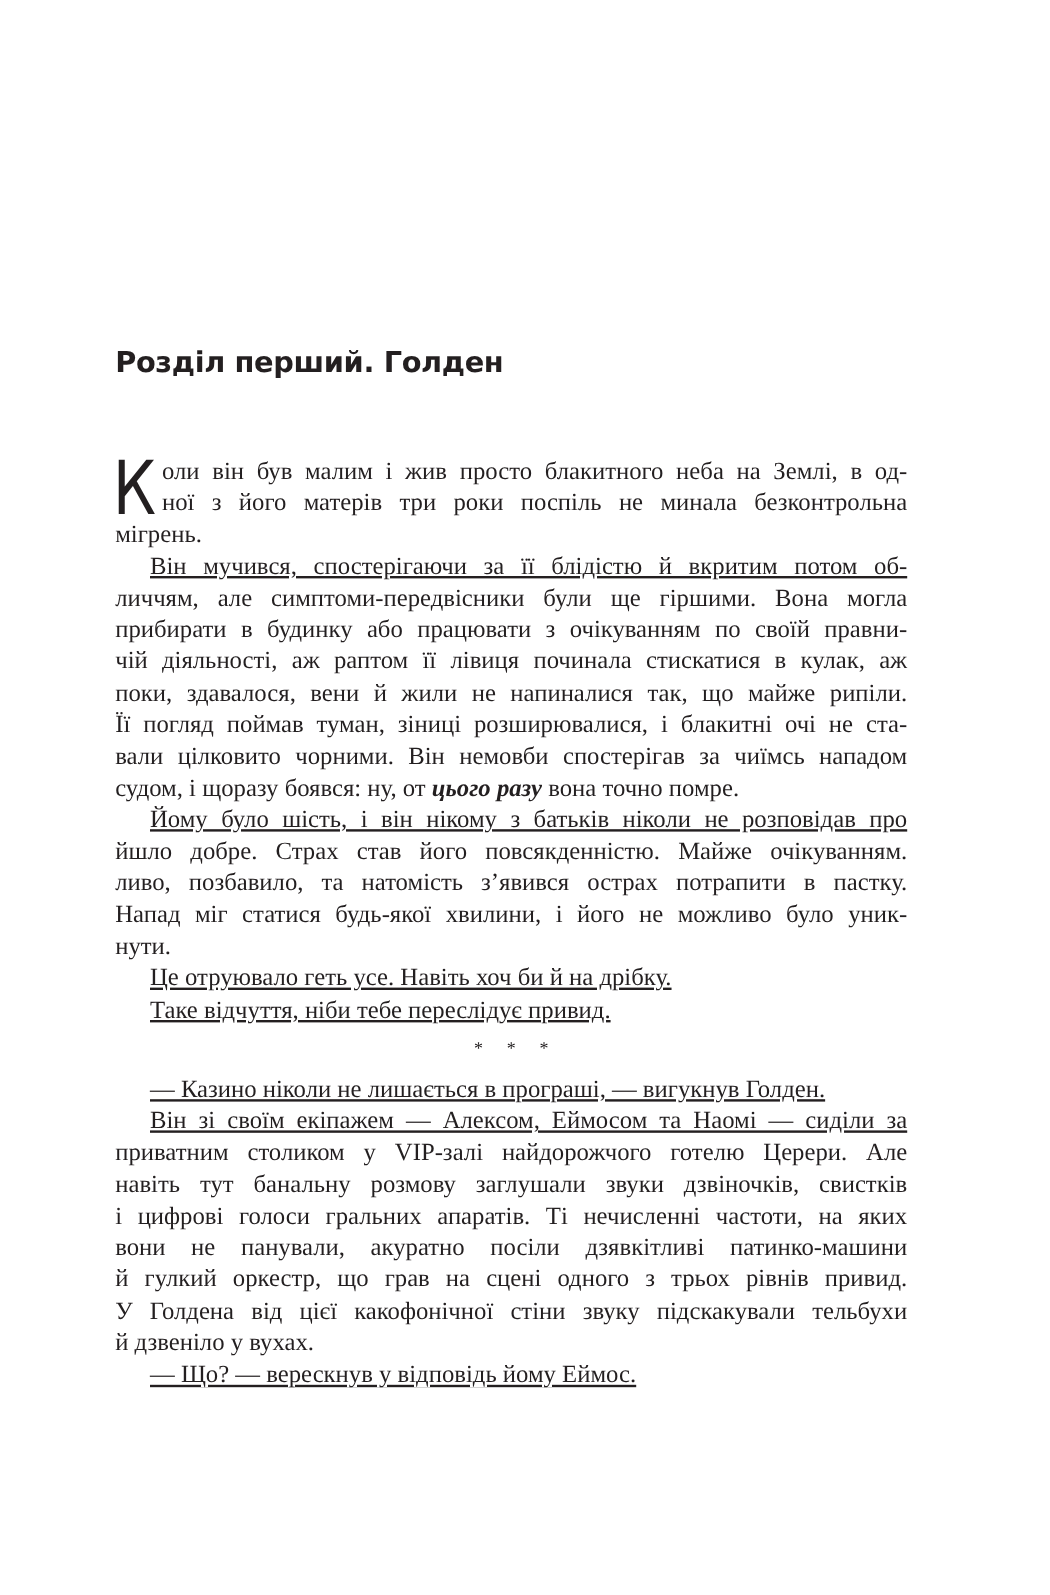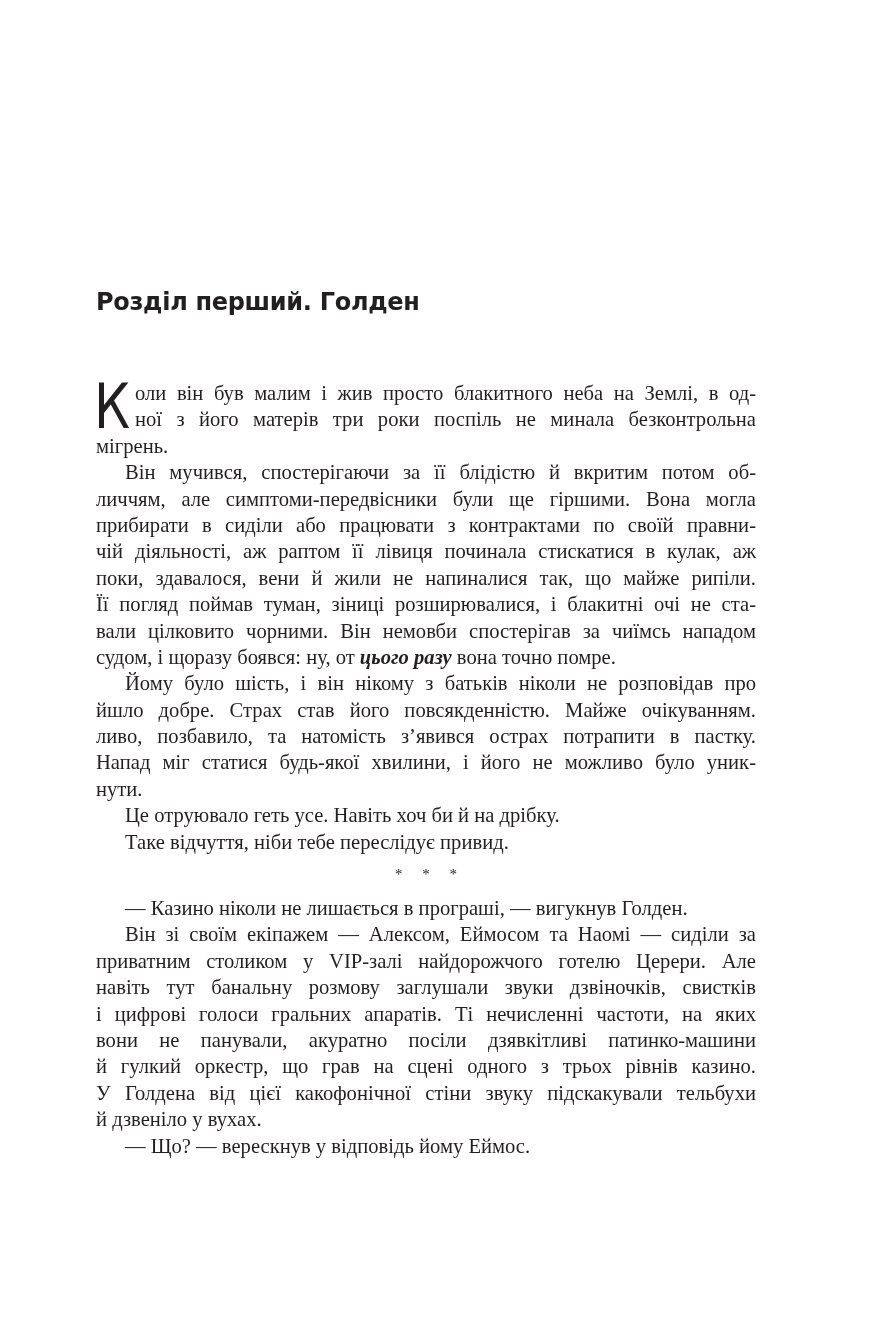--- a/index.html
+++ b/index.html
@@ -48,20 +48,21 @@
       text-align: justify;
       text-align-last: justify;
       height: 26.4px;
       overflow: visible;
     }
     .line.last {
       text-align-last: left;
     }
     .line.indent {
       padding-left: 29px;
+      text-decoration: underline;
     }
     .line.cap {
       padding-left: 39px;
     }
     .drop-cap {
       position: absolute;
       left: -2px;
       top: 0px;
       font-family: "DejaVu Sans", sans-serif;
       font-size: 62px;
@@ -95,21 +96,21 @@
     <div style="position:relative;">
       <span class="drop-cap">К</span>
       <span class="line cap">оли він був малим і жив просто блакитного неба на Землі, в од-</span>
       <span class="line cap">ної з його матерів три роки поспіль не минала безконтрольна</span>
       <span class="line last">мігрень.</span>
     </div>
 
     <div>
       <span class="line indent">Він мучився, спостерігаючи за її блідістю й вкритим потом об-</span>
       <span class="line">личчям, але симптоми-передвісники були ще гіршими. Вона могла</span>
-      <span class="line">прибирати в сиділи або працювати з контрактами по своїй правни-</span>
+      <span class="line">прибирати в будинку або працювати з очікуванням по своїй правни-</span>
       <span class="line">чій діяльності, аж раптом її лівиця починала стискатися в кулак, аж</span>
       <span class="line">поки, здавалося, вени й жили не напиналися так, що майже рипіли.</span>
       <span class="line">Її погляд поймав туман, зіниці розширювалися, і блакитні очі не ста-</span>
       <span class="line">вали цілковито чорними. Він немовби спостерігав за чиїмсь нападом</span>
       <span class="line last"><span>судом, і щоразу боявся: ну, от </span><em>цього разу</em><span> вона точно помре.</span></span>
     </div>
 
     <div>
       <span class="line indent">Йому було шість, і він нікому з батьків ніколи не розповідав про</span>
       <span class="line">йшло добре. Страх став його повсякденністю. Майже очікуванням.</span>
@@ -131,21 +132,21 @@
     <div>
       <span class="line indent last">— Казино ніколи не лишається в програші, — вигукнув Голден.</span>
     </div>
 
     <div>
       <span class="line indent">Він зі своїм екіпажем — Алексом, Еймосом та Наомі — сиділи за</span>
       <span class="line">приватним столиком у VIP-залі найдорожчого готелю Церери. Але</span>
       <span class="line">навіть тут банальну розмову заглушали звуки дзвіночків, свистків</span>
       <span class="line">і цифрові голоси гральних апаратів. Ті нечисленні частоти, на яких</span>
       <span class="line">вони не панували, акуратно посіли дзявкітливі патинко-машини</span>
-      <span class="line">й гулкий оркестр, що грав на сцені одного з трьох рівнів казино.</span>
+      <span class="line">й гулкий оркестр, що грав на сцені одного з трьох рівнів привид.</span>
       <span class="line">У Голдена від цієї какофонічної стіни звуку підскакували тельбухи</span>
       <span class="line last">й дзвеніло у вухах.</span>
     </div>
 
     <div>
       <span class="line indent last">— Що? — верескнув у відповідь йому Еймос.</span>
     </div>
   </div>
 </div>
 

